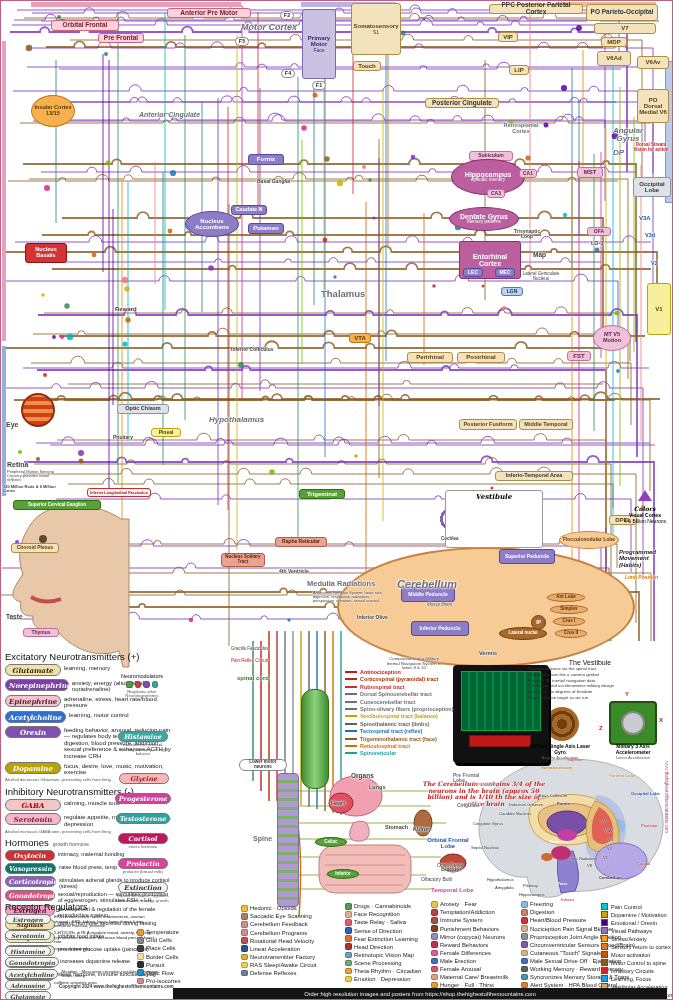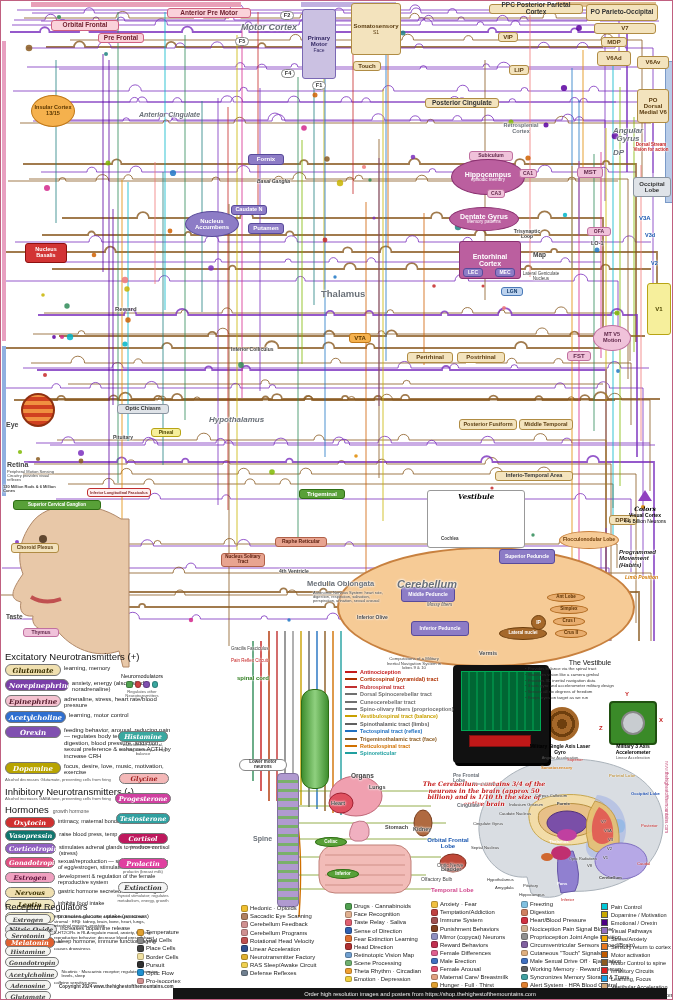--- a/index.html
+++ b/index.html
@@ -375,41 +375,41 @@
   <div class="rg redbox" style="left:24px;top:242px;width:42px;height:20px;font-size:5.5px">Nucleus Basalis</div>
   <div class="rg tan" style="left:406px;top:351px;width:46px;height:11px">Perirhinal</div>
   <div class="rg tan" style="left:456px;top:351px;width:48px;height:11px">Postrhinal</div>
   <div class="rg tan" style="left:458px;top:418px;width:58px;height:11px;font-size:5.5px">Posterior Fusiform</div>
   <div class="rg tan" style="left:518px;top:418px;width:54px;height:11px;font-size:5.5px">Middle Temporal</div>
   <div class="rg hdrtan" style="left:494px;top:470px;width:78px;height:10px;font-size:5.5px">Inferio-Temporal Area</div>
   <div class="rg greenbox" style="left:298px;top:488px;width:46px;height:10px">Trigeminal</div>
   <div class="rg salmon" style="left:274px;top:536px;width:52px;height:10px;font-size:5px">Raphe Reticular</div>
   <div class="rg salmon" style="left:220px;top:552px;width:44px;height:14px;font-size:4.5px">Nucleus Solitary Tract</div>
   <div class="lb" style="left:278px;top:568px;font-size:5px">4th Ventricle</div>
-  <div class="lb gray" style="left:306px;top:579px;font-size:7.5px">Medulla Oblongata</div>
+  <div class="lb gray" style="left:306px;top:579px;font-size:7.5px">Medulla Radiations</div>
   <div class="lb" style="left:312px;top:590px;width:74px;font-size:4px;font-weight:normal">Autonomic Nervous System: heart rate, digestion, respiration, salivation, perspiration, urination, sexual arousal</div>
   <div class="lb" style="left:356px;top:614px;font-size:5px">Inferior Olive</div>
   <div class="rg tan" style="left:10px;top:542px;width:48px;height:10px;font-size:5px">Choroid Plexus</div>
   <div class="rg greenbox" style="left:12px;top:499px;width:88px;height:10px;font-size:4.5px">Superior Cervical Ganglion</div>
   <div class="lb" style="left:5px;top:420px;font-size:7px">Eye</div>
   <div class="shape" style="left:20px;top:392px;width:30px;height:30px;border-radius:50%;background:repeating-linear-gradient(0deg,#d04020 0 4px,#f09040 4px 8px);border:2px solid #903010"></div>
   <div class="lb" style="left:6px;top:460px;font-size:7px">Retina</div>
   <div class="lb" style="left:6px;top:469px;width:54px;font-size:4px;font-weight:normal">Peripheral Motion Sensing Circuitry provides visual reflexes</div>
   <div class="lb" style="left:2px;top:484px;width:62px;font-size:4px">120 Million Rods &amp; 6 Million Cones</div>
   <div class="rg graybox" style="left:116px;top:403px;width:52px;height:10px;font-size:5.5px">Optic Chiasm</div>
   <div class="lb" style="left:112px;top:434px;font-size:5px">Pituitary</div>
   <div class="rg" style="left:86px;top:487px;width:64px;height:9px;font-size:3.8px;background:#fff0f0;border-color:#c03030;color:#802020">Inferior Longitudinal Fasciculus</div>
   <div class="lb" style="left:5px;top:613px;font-size:6.5px">Taste</div>
   <div class="rg pinklight" style="left:22px;top:627px;width:36px;height:9px;font-size:5px">Thymus</div>
   <div class="lb green" style="left:236px;top:674px;font-size:6px">spinal cord</div>
   <div class="lb" style="left:230px;top:646px;font-size:4.5px;font-weight:normal">Gracilis Fasciculus</div>
   <div class="lb red" style="left:230px;top:658px;font-size:4.5px;font-weight:normal">Pain Reflex Circuit</div>
   <div class="rg whitepill" style="left:238px;top:758px;width:48px;height:12px;font-size:4.5px">Lower motor neurons</div>
 
-  <div class="rg" style="left:426px;top:489px;width:98px;height:58px;background:#fff;border-color:#999;align-items:flex-start;justify-content:flex-start">
+  <div class="rg" style="left:444px;top:489px;width:98px;height:58px;background:#fff;border-color:#999;align-items:flex-start;justify-content:flex-start">
     <span style="width:100%;text-align:center;font:italic bold 7px 'DejaVu Serif',serif">Vestibule</span>
   </div>
   <div class="shape" style="left:438px;top:505px;width:26px;height:26px;border-radius:50%;background:radial-gradient(circle at 50% 50%, #fff 0 3px, #8a5fc0 3px 6px, #fff 6px 9px, #8a5fc0 9px 12px, #fff 12px)"></div>
   <div class="lb" style="left:440px;top:536px;font-size:4.5px">Cochlea</div>
   <div class="shape" style="left:496px;top:500px;width:22px;height:32px;border:3px solid #c8a070;border-radius:50% 50% 40% 60%;background:#f0d8b8"></div>
   <div class="rg peach ell" style="left:558px;top:530px;width:60px;height:18px;font-size:5px">Flocculonodular Lobe</div>
   <div class="rg tan" style="left:608px;top:514px;width:28px;height:10px">DPFL</div>
   <div class="lb it" style="left:618px;top:548px;width:52px;font-size:6px;color:#222">Programmed Movement (Habits)</div>
   <div class="lb it orange" style="left:624px;top:574px;font-size:5px">Limb Position</div>
   <div class="panel" style="left:618px;top:486px;width:52px;text-align:center">
@@ -586,20 +586,30 @@
         <span class="pill" style="background: rgb(128, 80, 176); color: rgb(255, 255, 255);">Orexin</span>
         <span class="ndesc">feeding behavior, arousal, reducing pain — regulates body temperature, digestion, blood pressure, addiction, sexual preference &amp; enhances ACTH by increase CRH</span>
       </div>
         <div class="nrow">
         <span class="pill" style="background: rgb(184, 164, 0); color: rgb(255, 255, 255);">Dopamine</span>
         <span class="ndesc">focus, desire, love, music, motivation, exercise</span>
       </div>
       </div>
     <div class="tiny" style="width:150px">Alcohol decreases Glutamate, preventing cells from firing</div>
     <div class="ph" style="font-size:9.5px;margin-top:3px">Inhibitory Neurotransmitters (-)</div>
+    <div style="margin-top:2px">
+        <div class="nrow">
+        <span class="pill" style="background: rgb(240, 200, 200); color: rgb(176, 0, 0);">GABA</span>
+        <span class="ndesc">calming, muscle tone</span>
+      </div>
+        <div class="nrow">
+        <span class="pill" style="background: rgb(244, 184, 200); color: rgb(122, 40, 64);">Serotonin</span>
+        <span class="ndesc">regulate appetite, mood, learning, sleep, depression</span>
+      </div>
+      </div>
     <div class="tiny" style="width:150px">Alcohol increases GABA tone, preventing cells from firing</div>
     <div style="display:flex;align-items:baseline;gap:4px;margin-top:3px">
       <span class="ph" style="font-size:9.5px">Hormones</span>
       <span style="font-size:5px;color:#555">growth hormone</span>
     </div>
     <div style="margin-top:2px">
         <div class="nrow" style="margin-bottom:1.6px">
         <span class="pill spill" style="background: rgb(208, 48, 48); color: rgb(255, 255, 255);">Oxytocin</span>
         <span class="ndesc" style="font-size:5.6px">intimacy, maternal bonding</span>
       </div>
@@ -613,21 +623,21 @@
       </div>
         <div class="nrow" style="margin-bottom:1.6px">
         <span class="pill spill" style="background: rgb(224, 80, 128); color: rgb(255, 255, 255);">Gonadotropin</span>
         <span class="ndesc" style="font-size:5.6px">sexual/reproduction — stimulates production of egg/estrogen, stimulates FSH + LH</span>
       </div>
         <div class="nrow" style="margin-bottom:1.6px">
         <span class="pill spill" style="background: rgb(240, 160, 192); color: rgb(90, 16, 56);">Estrogen</span>
         <span class="ndesc" style="font-size:5.6px">development &amp; regulation of the female reproductive system</span>
       </div>
         <div class="nrow" style="margin-bottom:1.6px">
-        <span class="pill spill" style="background: rgb(240, 224, 176); color: rgb(58, 48, 0);">Nervous</span>
+        <span class="pill spill" style="background: rgb(240, 224, 176); color: rgb(58, 48, 0);">Signals</span>
         <span class="ndesc" style="font-size:5.6px">gastric hormone secreted during fasting</span>
       </div>
         <div class="nrow" style="margin-bottom:1.6px">
         <span class="pill spill" style="background: rgb(240, 232, 192); color: rgb(58, 48, 0);">Leptin</span>
         <span class="ndesc" style="font-size:5.6px">inhibits food intake</span>
       </div>
         <div class="nrow" style="margin-bottom:1.6px">
         <span class="pill spill" style="background: rgb(240, 232, 192); color: rgb(58, 48, 0);">Insulin</span>
         <span class="ndesc" style="font-size:5.6px">promotes glucose uptake (pancreas)</span>
       </div>

